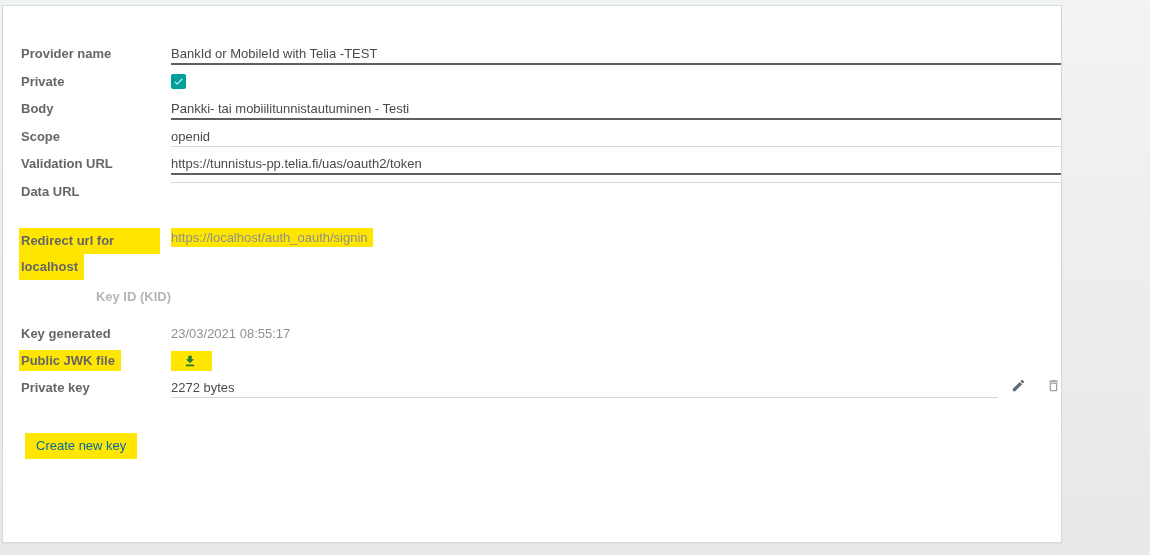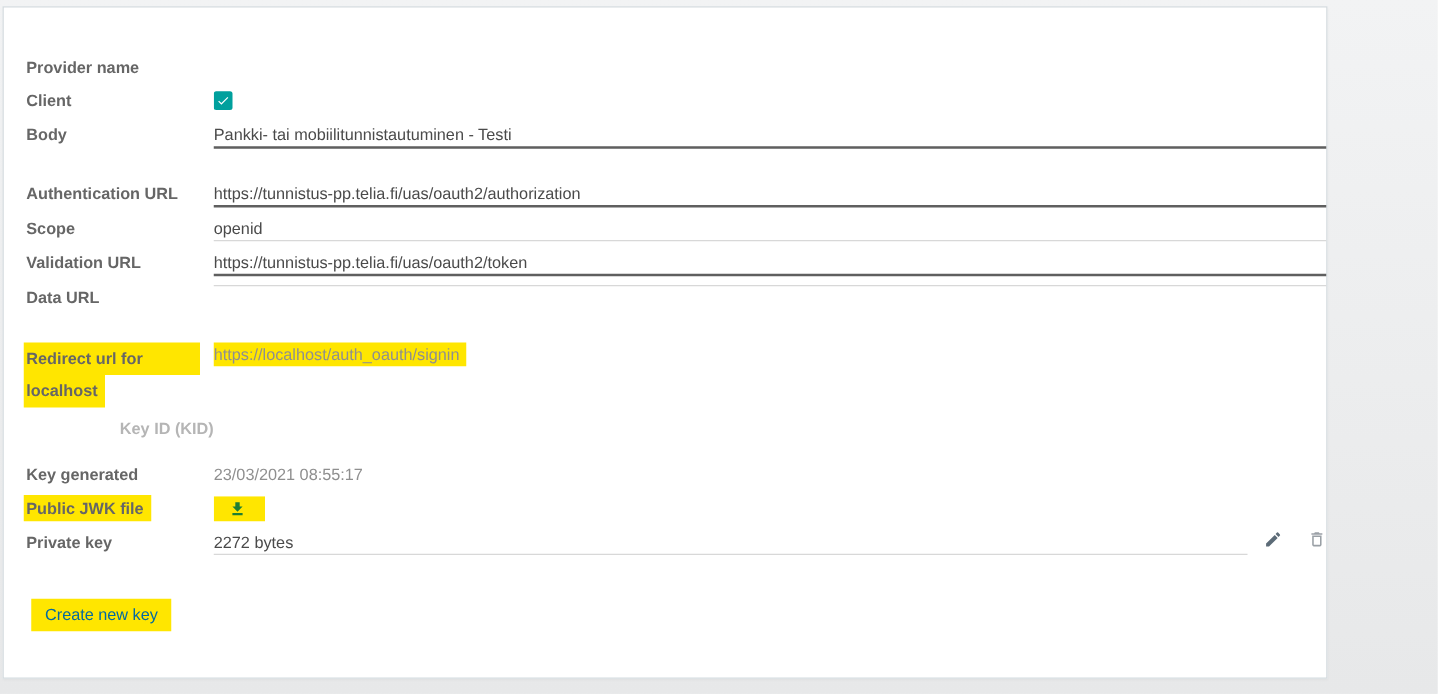--- a/index.html
+++ b/index.html
@@ -117,43 +117,40 @@
   }
   .two-line-label { line-height: 20px; }
 </style>
 </head>
 <body>
 
 <div class="sheet">
 
   <div class="row">
     <div class="lbl">Provider name</div>
-  </div>
-
-
-  <div class="row">
-    <div class="lbl">Client</div>
+    <div class="val u-req">BankId or MobileId with Telia -TEST</div>
+  </div>
+
+
+  <div class="row">
+    <div class="lbl">Private</div>
     <div class="val readonly">
       <span class="checkbox checked">
         <svg width="11" height="11" viewBox="0 0 24 24">
             <path fill="#ffffff" d="M9 16.17L4.83 12l-1.42 1.41L9 19 21 7l-1.41-1.41z"></path>
           </svg>
       </span>
     </div>
   </div>
 
   <div class="row">
     <div class="lbl">Body</div>
     <div class="val u-req">Pankki- tai mobiilitunnistautuminen - Testi</div>
   </div>
 
-  <div class="row gap-group">
-    <div class="lbl">Authentication URL</div>
-    <div class="val u-req">https://tunnistus-pp.telia.fi/uas/oauth2/authorization</div>
-  </div>
 
   <div class="row">
     <div class="lbl">Scope</div>
     <div class="val u-thin">openid</div>
   </div>
 
   <div class="row">
     <div class="lbl">Validation URL</div>
     <div class="val u-req">https://tunnistus-pp.telia.fi/uas/oauth2/token</div>
   </div>

